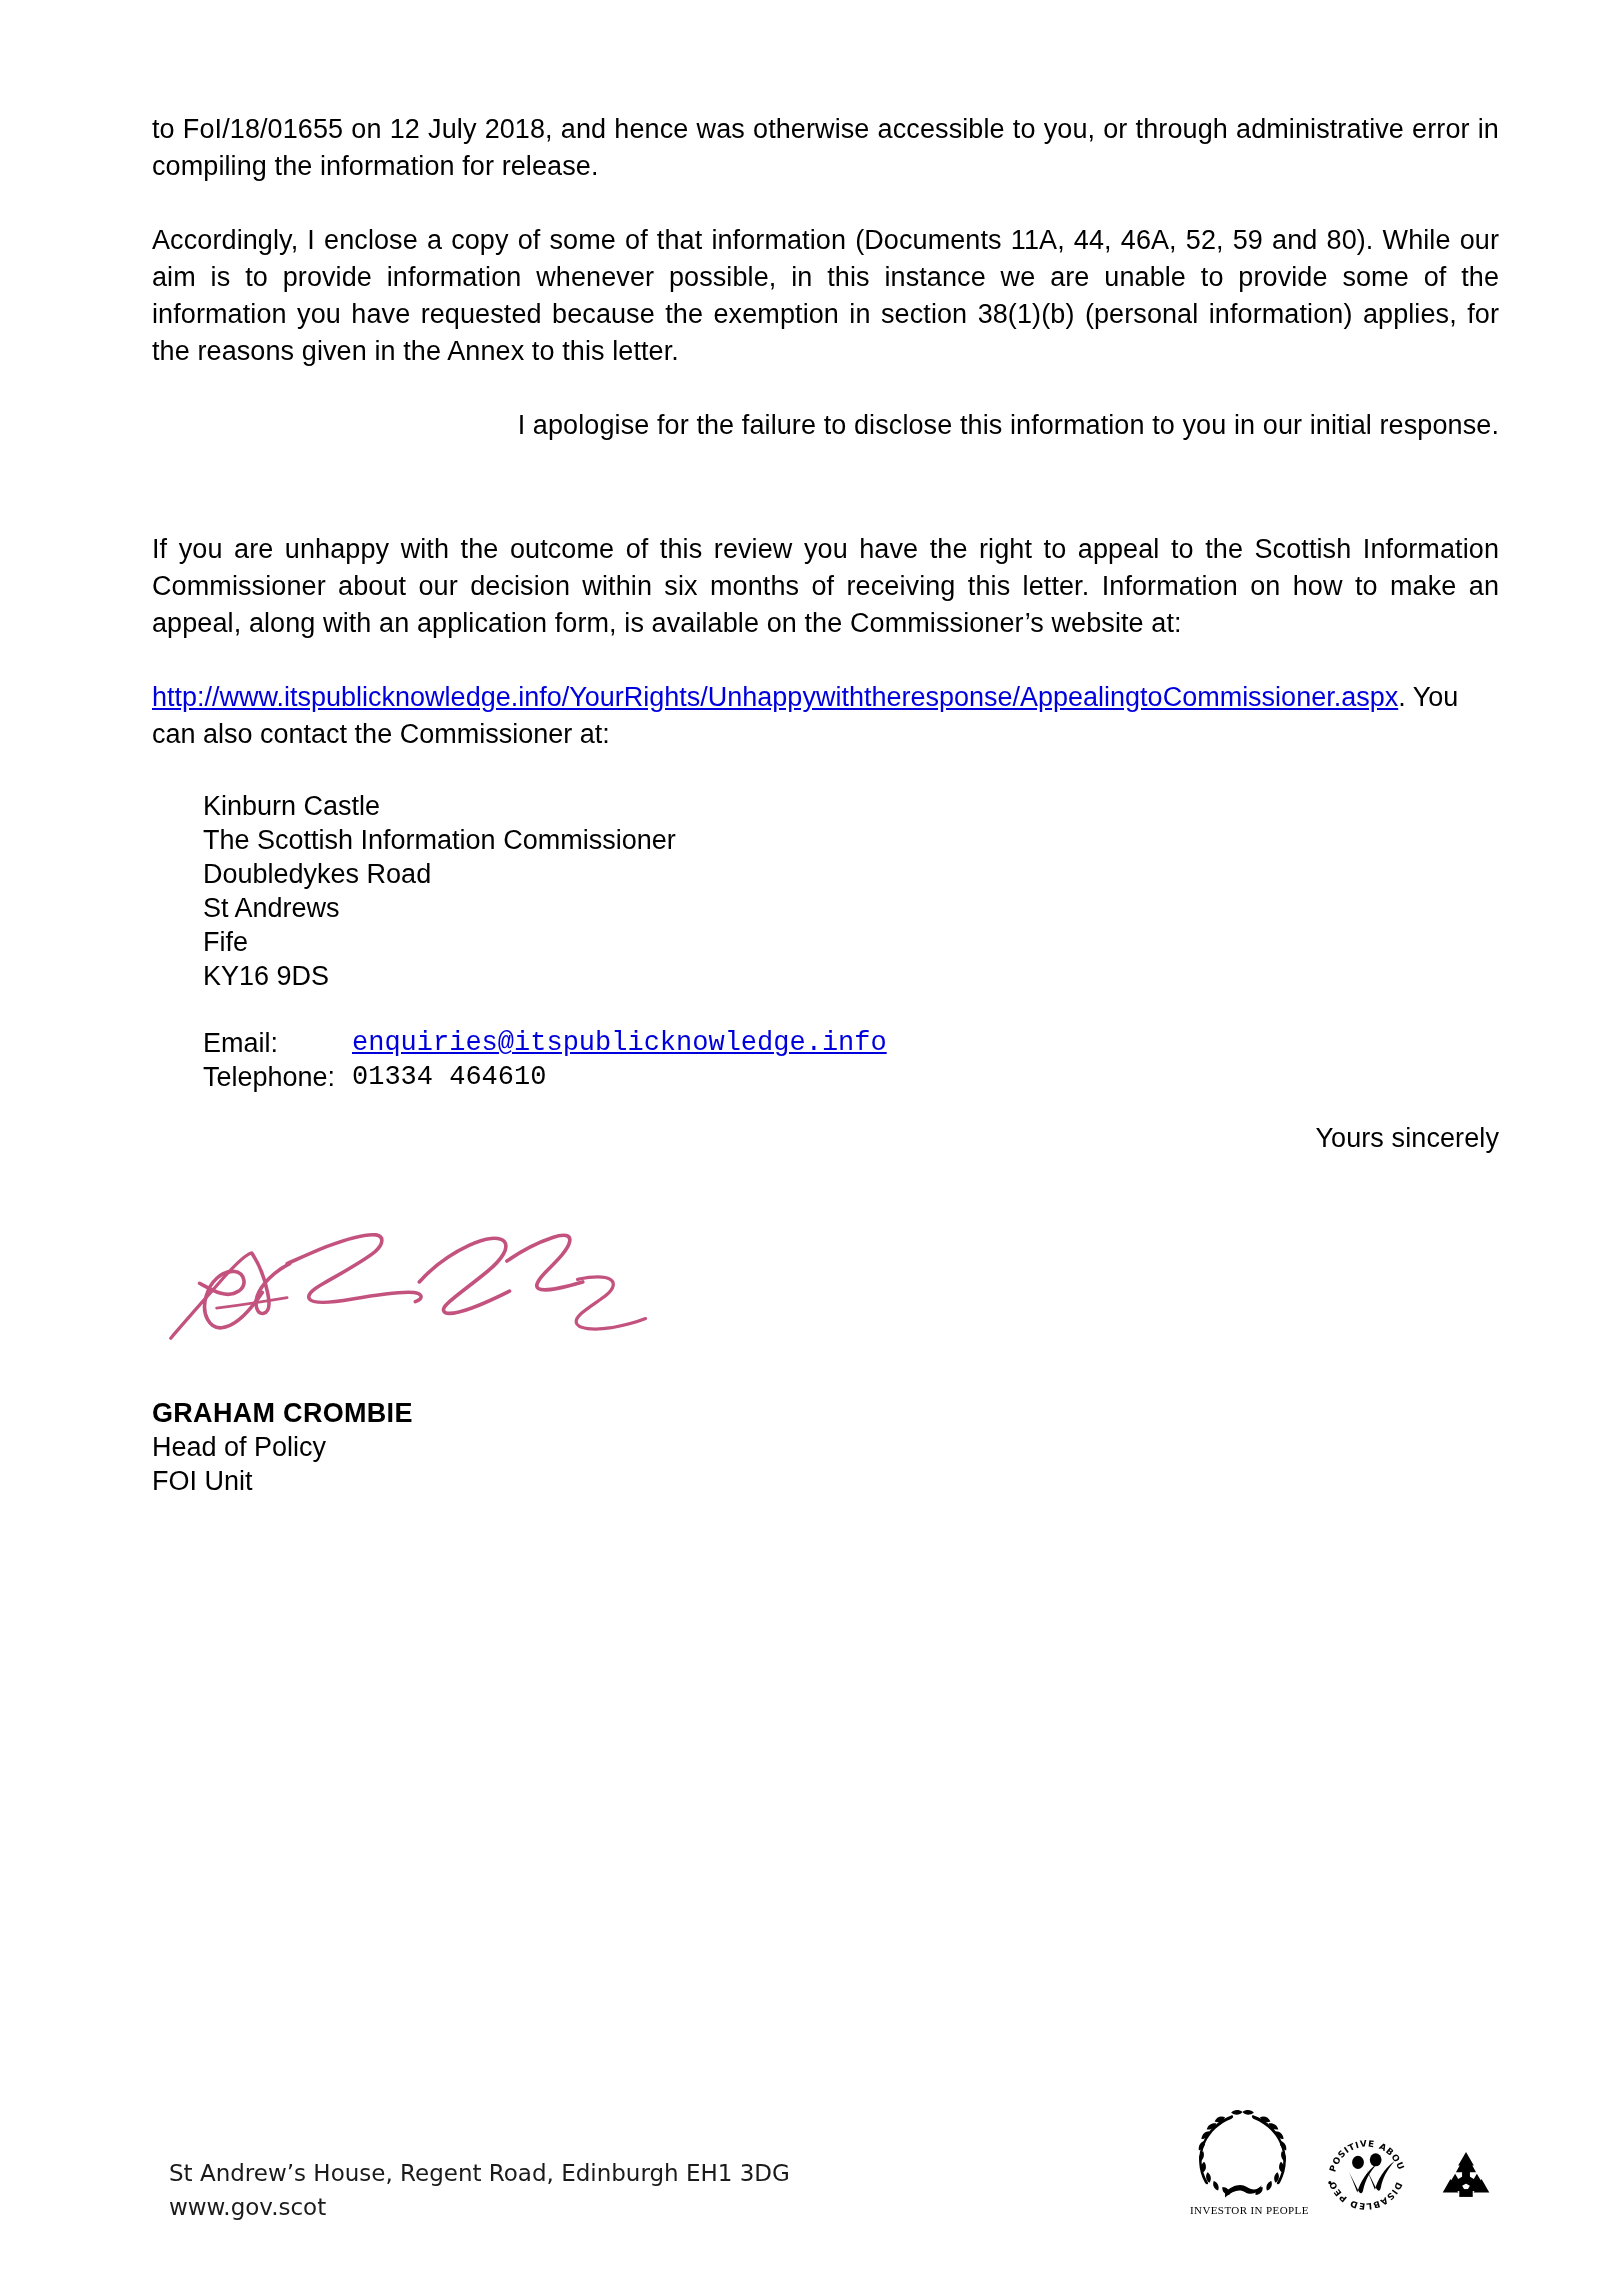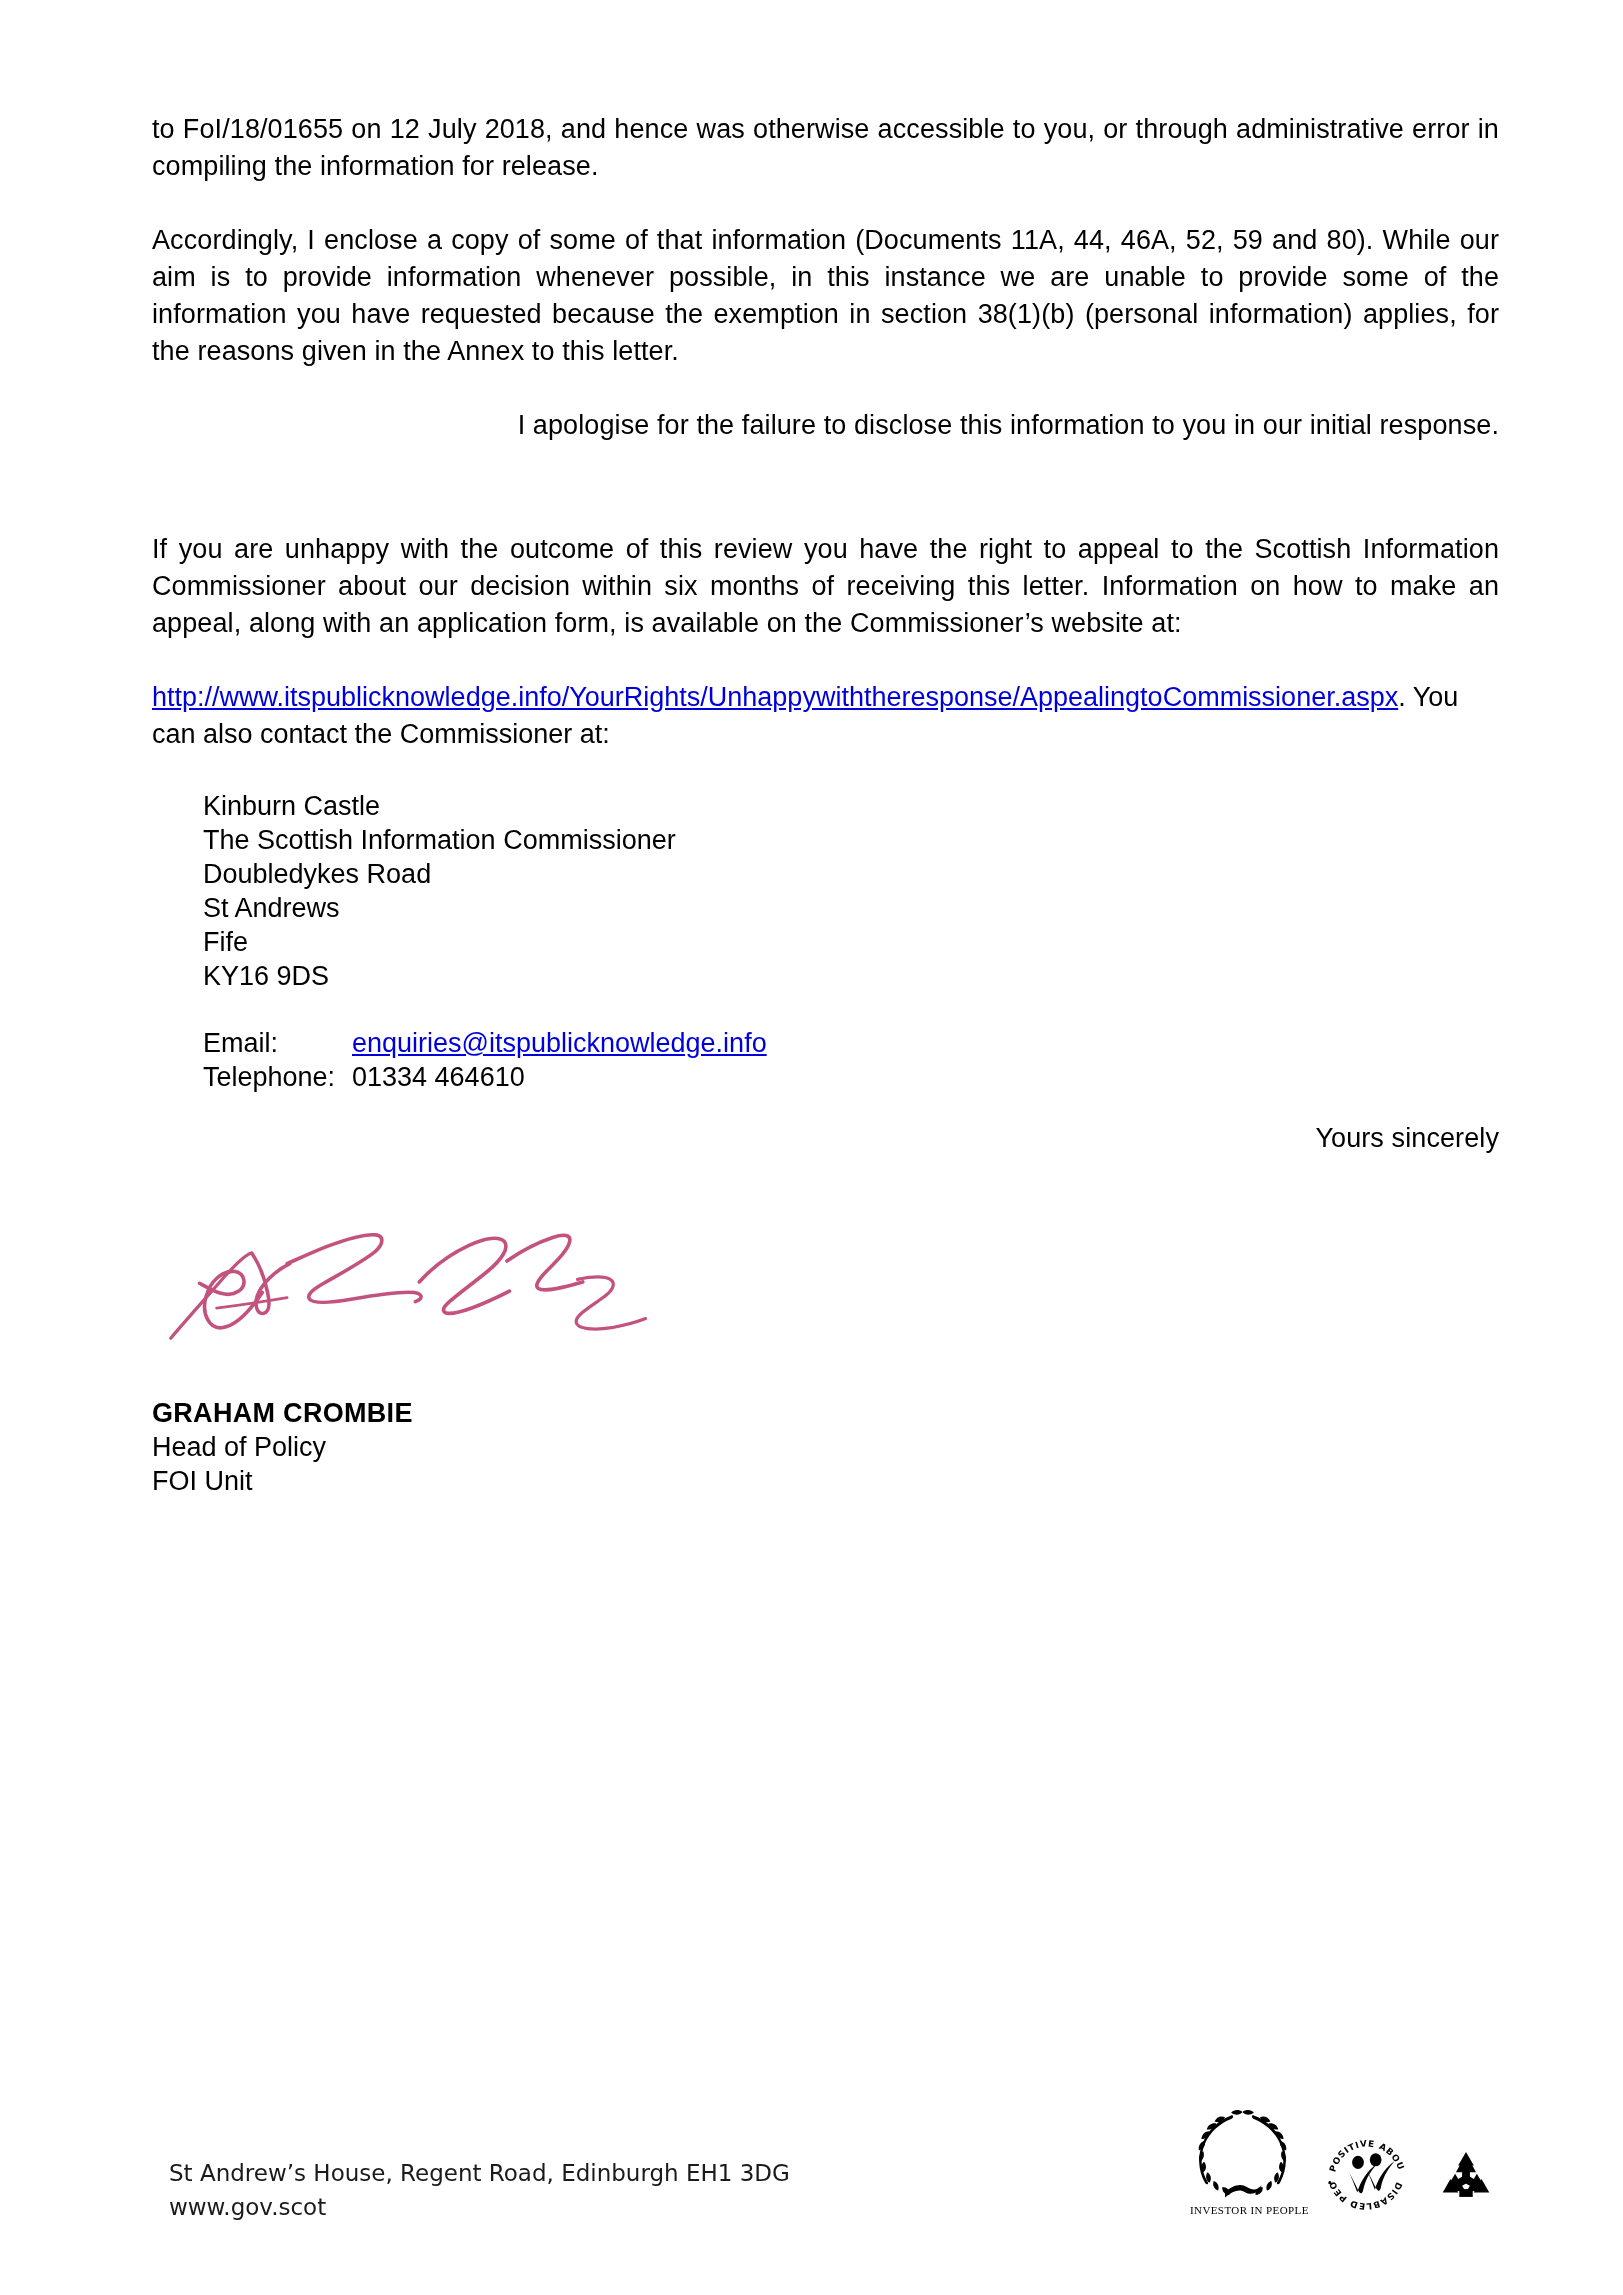--- a/index.html
+++ b/index.html
@@ -65,21 +65,21 @@
     line-height: 1.26;
   }
   .contact-row {
     display: flex;
     align-items: flex-start;
   }
   .contact-label {
     width: 149px;
     flex: 0 0 149px;
   }
-  .contact-value { white-space: nowrap; }
+  .contact-value { white-space: nowrap; font-family: Liberation Mono, monospace; }
 
   .closing {
     margin-top: 41px;
   }
 
   .signature-wrap {
     position: relative;
     height: 196px;
     margin-top: 13px;
   }

